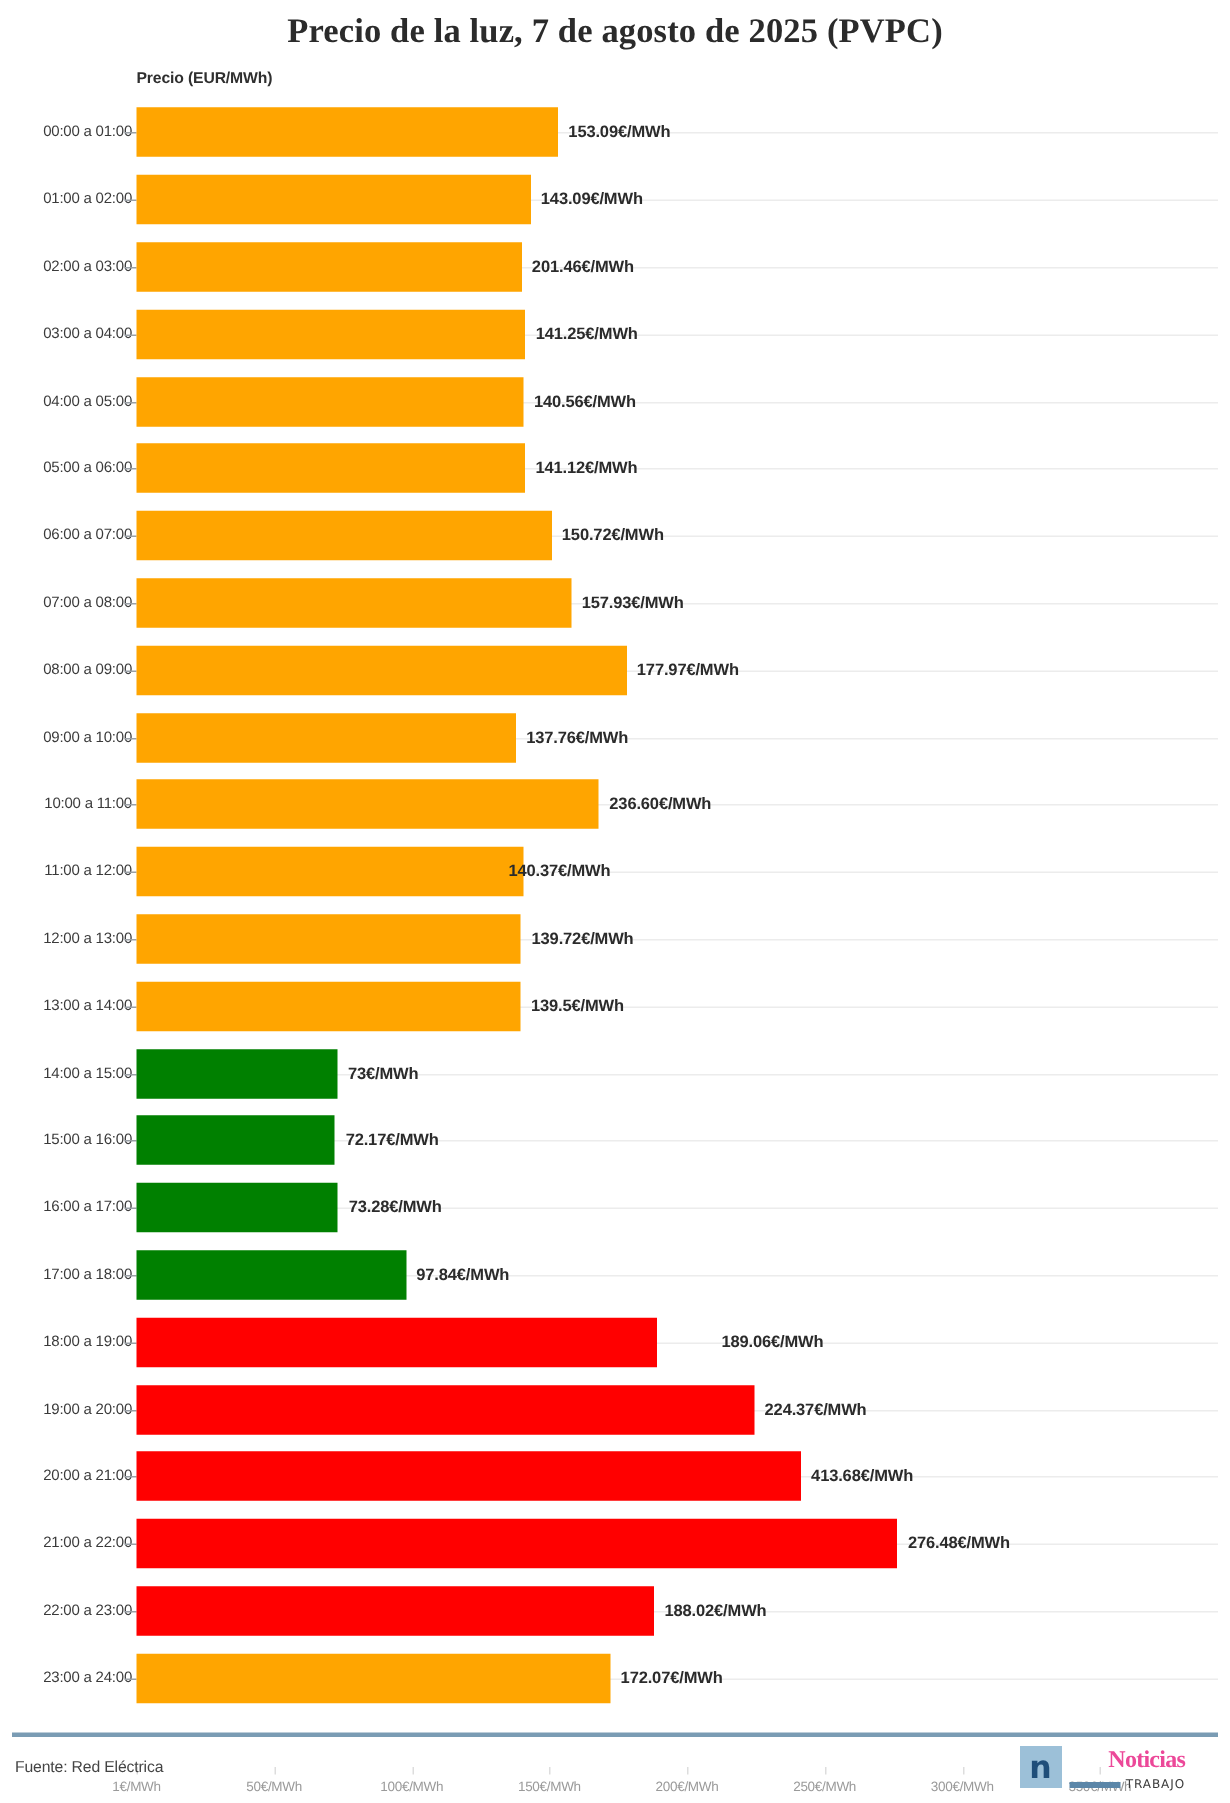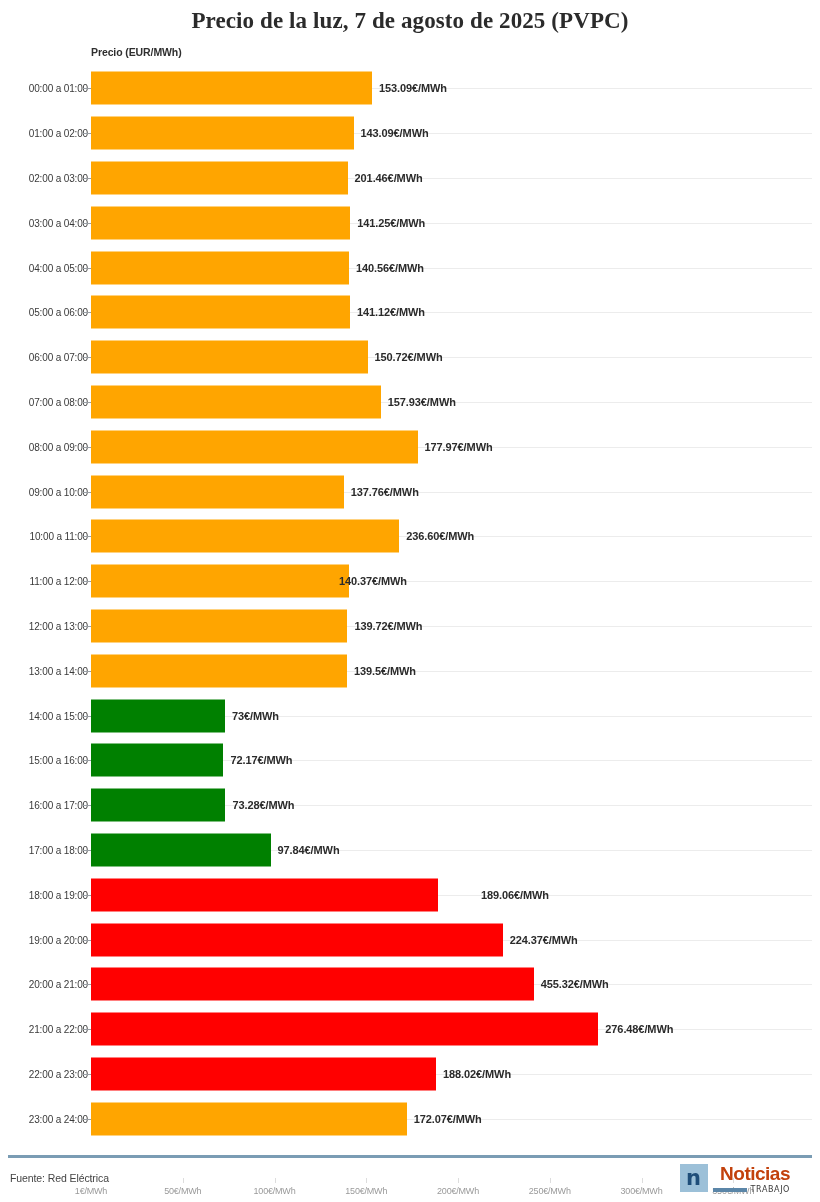--- a/index.html
+++ b/index.html
@@ -184,25 +184,25 @@
     font-size: 21px;
     line-height: 21px;
     color: #1f4e79;
   }
   .brand-text {
     display: flex;
     flex-direction: column;
     align-items: flex-end;
   }
   .brand-name {
-    font-family: Liberation Sans, sans-serif;
+    font-family: Liberation Serif, serif;
     font-weight: bold;
-    font-size: 19px;
+    font-size: 16px;
     line-height: 20px;
-    color: #c2410c;
+    color: #ec4899;
     letter-spacing: -0.5px;
   }
   .brand-sub-wrap {
     display: flex;
     align-items: center;
     gap: 4px;
     margin-top: 2px;
   }
   .brand-rule {
     width: 34px;
@@ -364,21 +364,21 @@
         <div class="cat-label">19:00 a 20:00</div>
         <div class="tick-mark"></div>
         <div class="bar" style="width: 411.719px; background: rgb(255, 0, 0);"></div>
         <div class="bar-value" style="left: 509.719px;">224.37€/MWh</div>
       </div>
       <div class="row">
         <div class="gridline"></div>
         <div class="cat-label">20:00 a 21:00</div>
         <div class="tick-mark"></div>
         <div class="bar" style="width: 442.749px; background: rgb(255, 0, 0);"></div>
-        <div class="bar-value" style="left: 540.749px;">455.32€/MWh</div>
+        <div class="bar-value" style="left: 540.749px;">413.68€/MWh</div>
       </div>
       <div class="row">
         <div class="gridline"></div>
         <div class="cat-label">21:00 a 22:00</div>
         <div class="tick-mark"></div>
         <div class="bar" style="width: 507.341px; background: rgb(255, 0, 0);"></div>
         <div class="bar-value" style="left: 605.341px;">276.48€/MWh</div>
       </div>
       <div class="row">
         <div class="gridline"></div>

